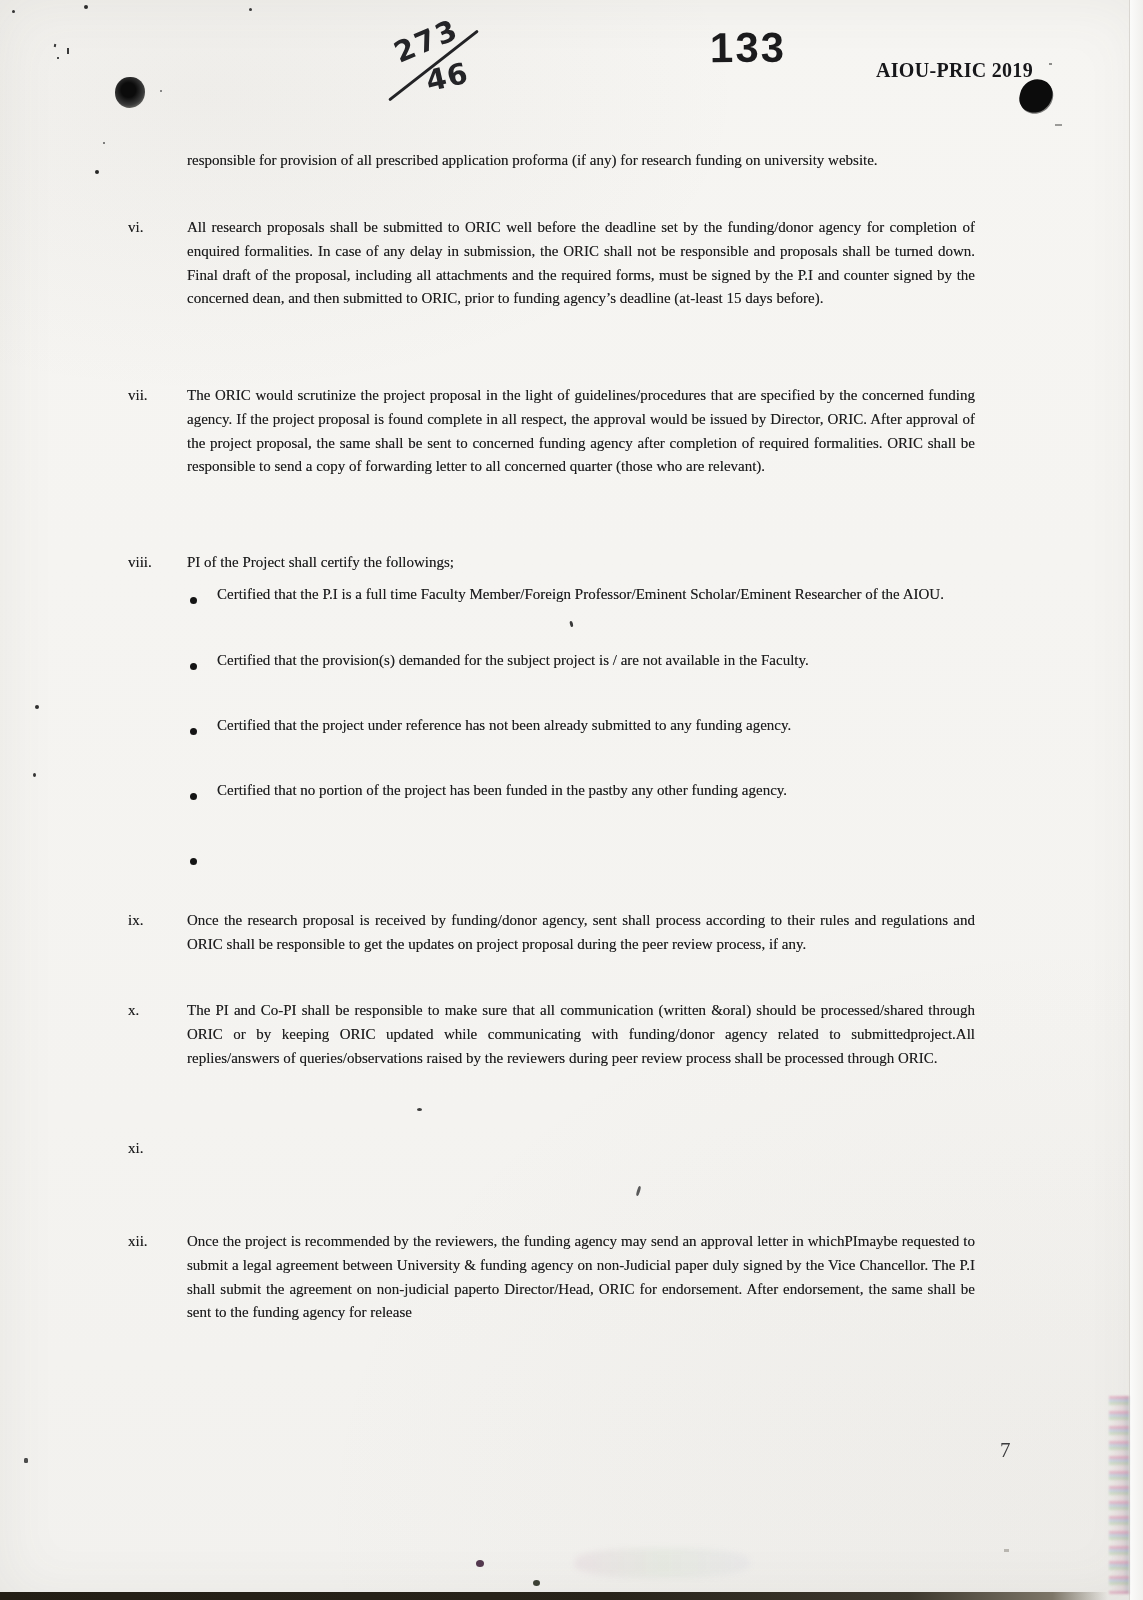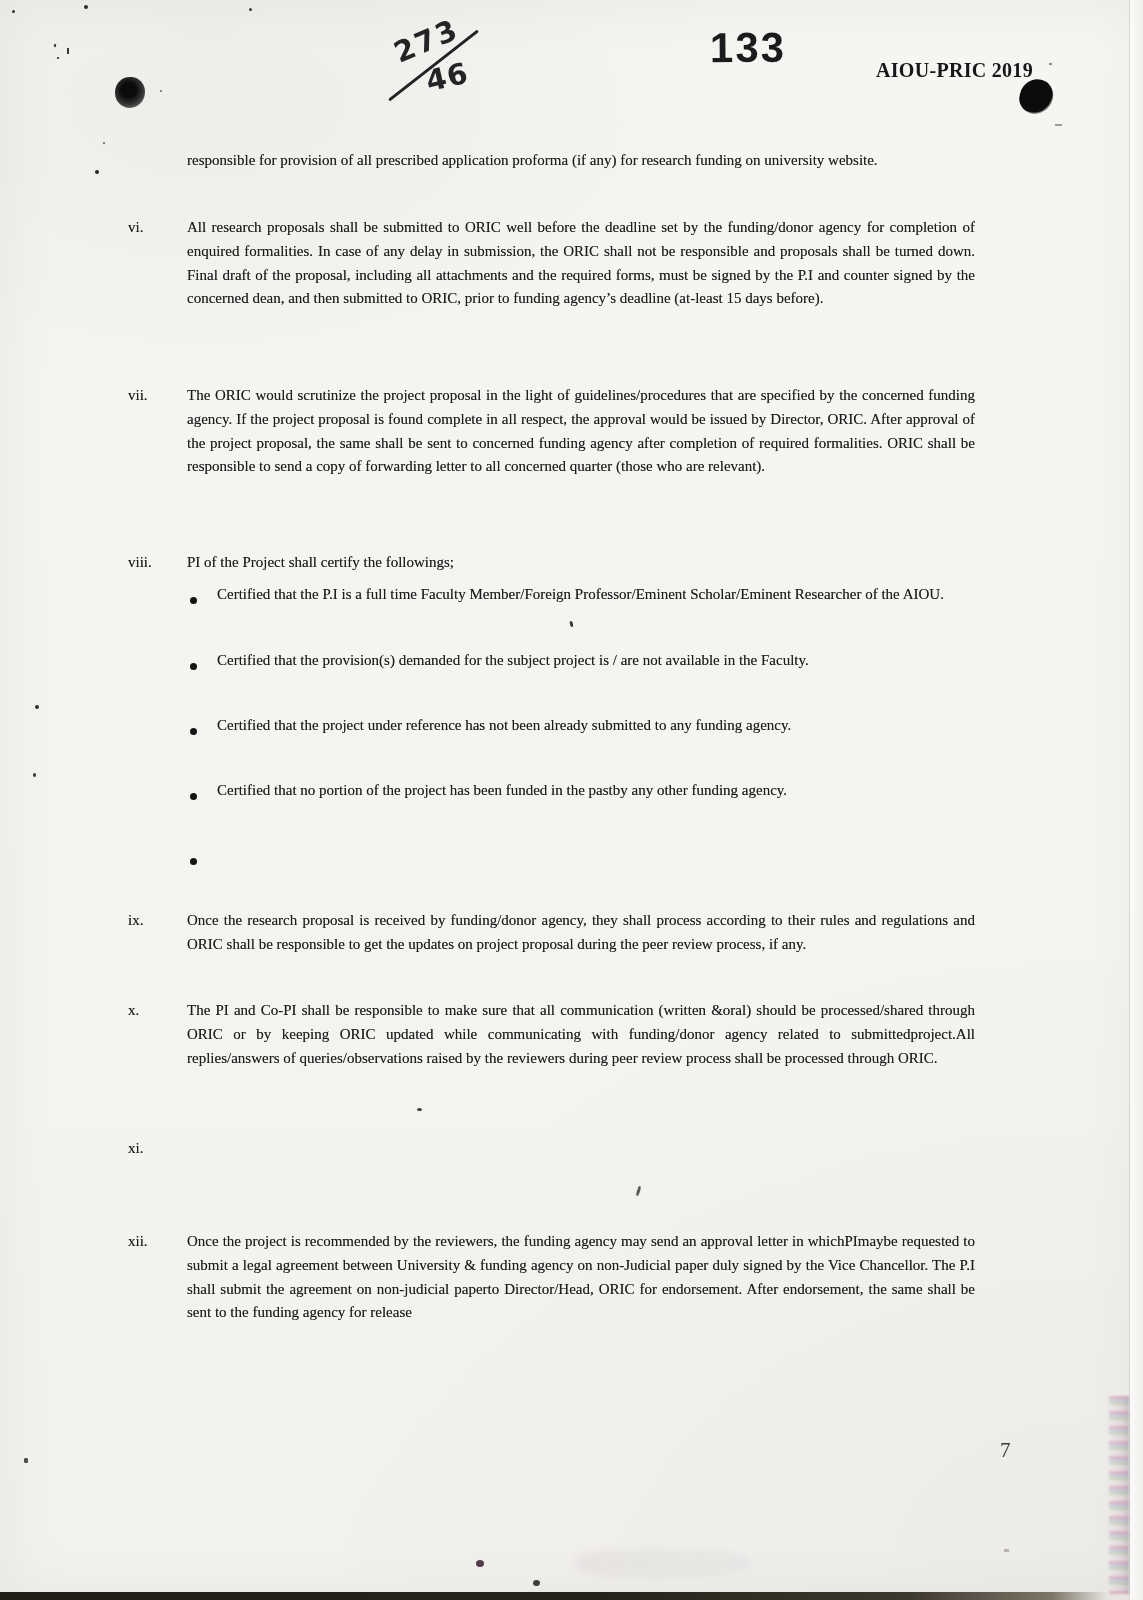--- a/index.html
+++ b/index.html
@@ -130,21 +130,21 @@
 
   <div class="bullet-dot" style="top:728px"></div>
   <div class="bullet-text" style="top:715px">Certified that the project under reference has not been already submitted to any funding agency.</div>
 
   <div class="bullet-dot" style="top:793px"></div>
   <div class="bullet-text" style="top:780px">Certified that no portion of the project has been funded in the pastby any other funding agency.</div>
 
   <div class="bullet-dot" style="top:858px"></div>
 
   <div class="num" style="top:909px">ix.</div>
-  <div class="para" style="top:909px">Once the research proposal is received by funding/donor agency, they shall process according to their rules and regulations and ORIC shall be responsible to get the updates on project proposal during the peer review process, if any.</div>
+  <div class="para" style="top:909px">Once the research proposal is received by funding/donor agency, sent shall process according to their rules and regulations and ORIC shall be responsible to get the updates on project proposal during the peer review process, if any.</div>
 
   <div class="num" style="top:999px">x.</div>
   <div class="para" style="top:999px">The PI and Co-PI shall be responsible to make sure that all communication (written &amp;oral) should be processed/shared through ORIC or by keeping ORIC updated while communicating with funding/donor agency related to submittedproject.All replies/answers of queries/observations raised by the reviewers during peer review process shall be processed through ORIC.</div>
 
   <div class="num" style="top:1137px">xi.</div>
 
   <div class="num" style="top:1230px">xii.</div>
   <div class="para" style="top:1230px">Once the project is recommended by the reviewers, the funding agency may send an approval letter in whichPImaybe requested to submit a legal agreement between University &amp; funding agency on non-Judicial paper duly signed by the Vice Chancellor. The P.I shall submit the agreement on non-judicial paperto Director/Head, ORIC for endorsement. After endorsement, the same shall be sent to the funding agency for release</div>
 
   <div class="pageno">7</div>

